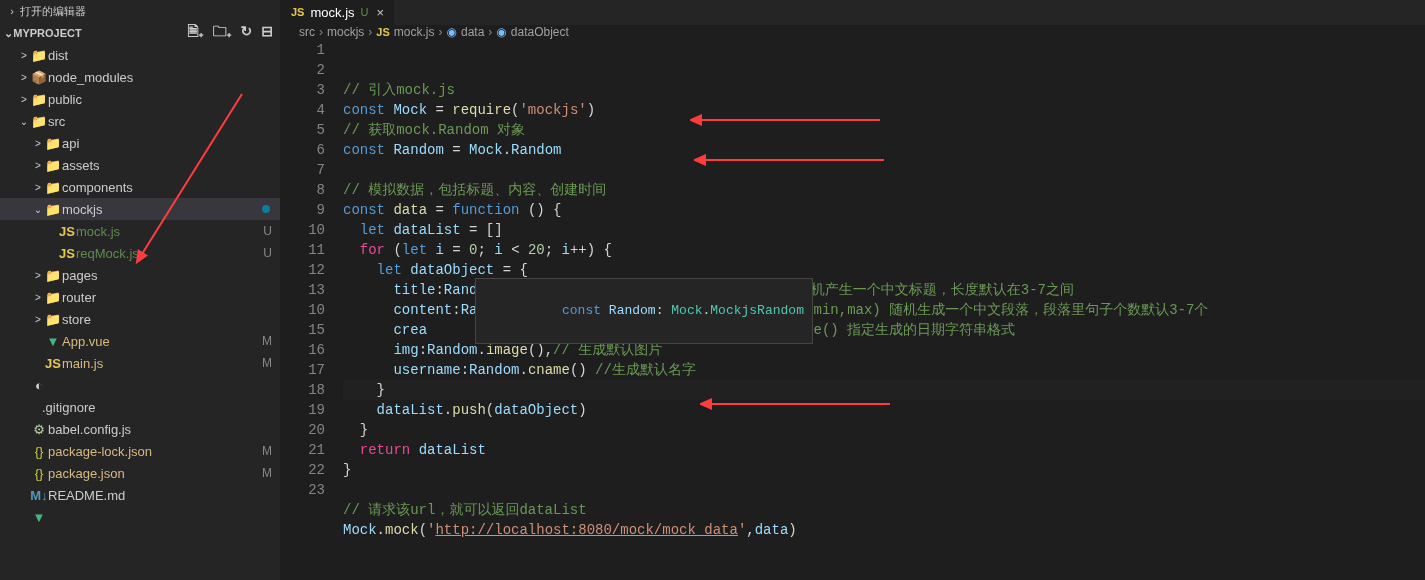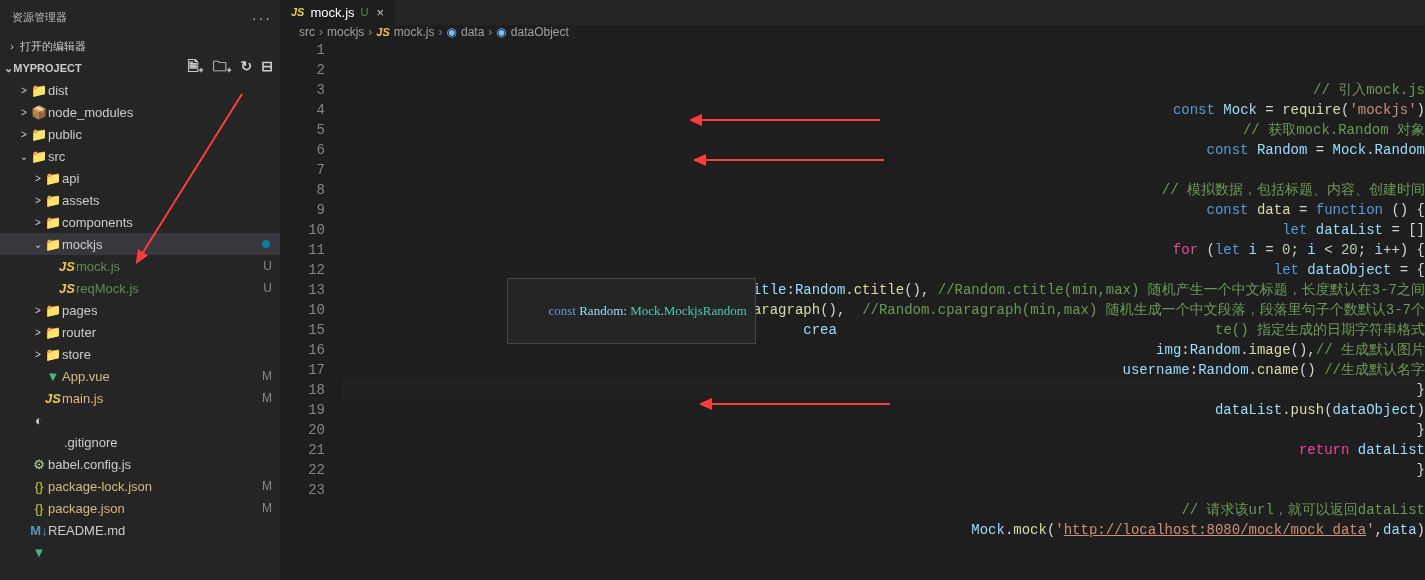--- a/index.html
+++ b/index.html
@@ -16,68 +16,64 @@
 .tree { flex:1; overflow:auto; font-size:13px; }
 .tree-row { height:22px; display:flex; align-items:center; cursor:pointer; position:relative; }
 .tree-row.selected { background:#37373d; }
 .tree-row .chev { width:12px; text-align:center; font-size:10px; color:#ccc; }
 .tree-row .ico { width:18px; text-align:center; font-size:13px; }
 .tree-row .lbl { flex:1; white-space:nowrap; }
 .tree-row .badge { color:#888; font-size:12px; margin-right:8px; }
 .folder-y { color:#dcb67a; }
 .folder-g { color:#4ec9b0; }
 .folder-r { color:#c96b6b; }
-.js-ico { color:#e6c84e; font-size:11px; font-weight:700;font-style:italic; }
+.js-ico { color:#e6c84e; font-size:11px; font-weight:700; }
 .vue-ico { color:#42b883; }
 .md-ico { color:#519aba; font-size:10px; font-weight:700; }
 .json-ico { color:#cbcb41; }
 .gear-ico { color:#b5cea8; }
 .dot-status { width:8px; height:8px; border-radius:50%; background:#0c7d9d; margin-right:10px; }
 .modified { color:#d7ba7d; }
 .untracked { color:#608b4e; }
 .main { flex:1; display:flex; flex-direction:column; }
 .tabs { height:35px; background:#252526; display:flex; align-items:stretch; }
 .tab { display:flex; align-items:center; background:#1e1e1e; padding:0 10px; font-size:13px; border-right:1px solid #252526; }
 .tab .ico { margin-right:6px; }
 .tab .name { color:#cccccc87; }
 .tab .status { margin-left:6px; font-size:11px; }
 .tab .close { margin-left:8px; font-size:13px; cursor:pointer; color:#ccc; }
 .tab.active .name { color:#fff; }
 .breadcrumb { height:22px; display:flex; align-items:center; padding:0 18px; font-size:12px; color:#a0a0a0; background:#1e1e1e; }
 .breadcrumb .sep { margin:0 4px; color:#888; }
 .editor { flex:1; display:flex; font-family:Consolas,"Courier New",monospace; font-size:14px; background:#1e1e1e; position:relative; }
 .gutter { width:62px; text-align:right; padding:0 18px 0 0; color:#858585; user-select:none; line-height:20px; }
 .gutter div { height:20px; }
-.code { flex:1; line-height:20px; white-space:pre; position:relative;text-align:right; }
+.code { flex:1; line-height:20px; white-space:pre; position:relative; }
 .code .line { height:20px; }
 .code .line.cur { background:#2a2a2a40; }
 
 .c-comment{color:#6a9955;}
 .c-keyword{color:#569cd6;}
 .c-keyword2{color:#ec4899;}
 .c-var{color:#9cdcfe;}
 .c-func{color:#dcdcaa;}
 .c-type{color:#4ec9b0;}
 .c-str{color:#ce9178;}
 .c-num{color:#b5cea8;}
 .c-punc{color:#d4d4d4;}
-.hover-tip { position:absolute; left:164px; top:238px; background:#252526; border:1px solid #454545; padding:2px 8px; font-family:Liberation Serif, serif; font-size:13px; z-index:5;}
+.hover-tip { position:absolute; left:132px; top:238px; background:#252526; border:1px solid #454545; padding:2px 8px; font-family:Liberation Mono, monospace; font-size:13px; z-index:5;}
 .arrow { position:absolute; pointer-events:none; z-index:3;}
 .arrow svg { display:block; }
 </style>
 </head>
 <body>
 
 <div class="root">
 
   <div class="sidebar">
-    <div class="sidebar-header">
-      <span>资源管理器</span>
-      <span class="dots">···</span>
-    </div>
     <div class="section-head">
       <span class="chev">›</span>
       <span>打开的编辑器</span>
     </div>
     <div class="project-head">
       <span class="left">
         <span class="chev">⌄</span>
         <span>MYPROJECT</span>
       </span>
       <span class="icons">
@@ -165,21 +161,21 @@
         <div class="tree-row" style="padding-left: 32px;">
           <span class="chev"></span>
           <span class="ico js-ico">JS</span>
           <span class="lbl modified">main.js</span>
           <span class="badge modified">M</span>
         </div>
         <div class="tree-row" style="padding-left: 18px;">
           <span class="chev"></span>
           <span class="ico ">◐</span>
         </div>
-        <div class="tree-row" style="padding-left: 34px;">
+        <div class="tree-row" style="padding-left: 12px;">
           <span class="chev"></span>
           <span class="ico "></span>
           <span class="lbl">.gitignore</span>
         </div>
         <div class="tree-row" style="padding-left: 18px;">
           <span class="chev"></span>
           <span class="ico gear-ico">⚙</span>
           <span class="lbl">babel.config.js</span>
         </div>
         <div class="tree-row" style="padding-left: 18px;">

